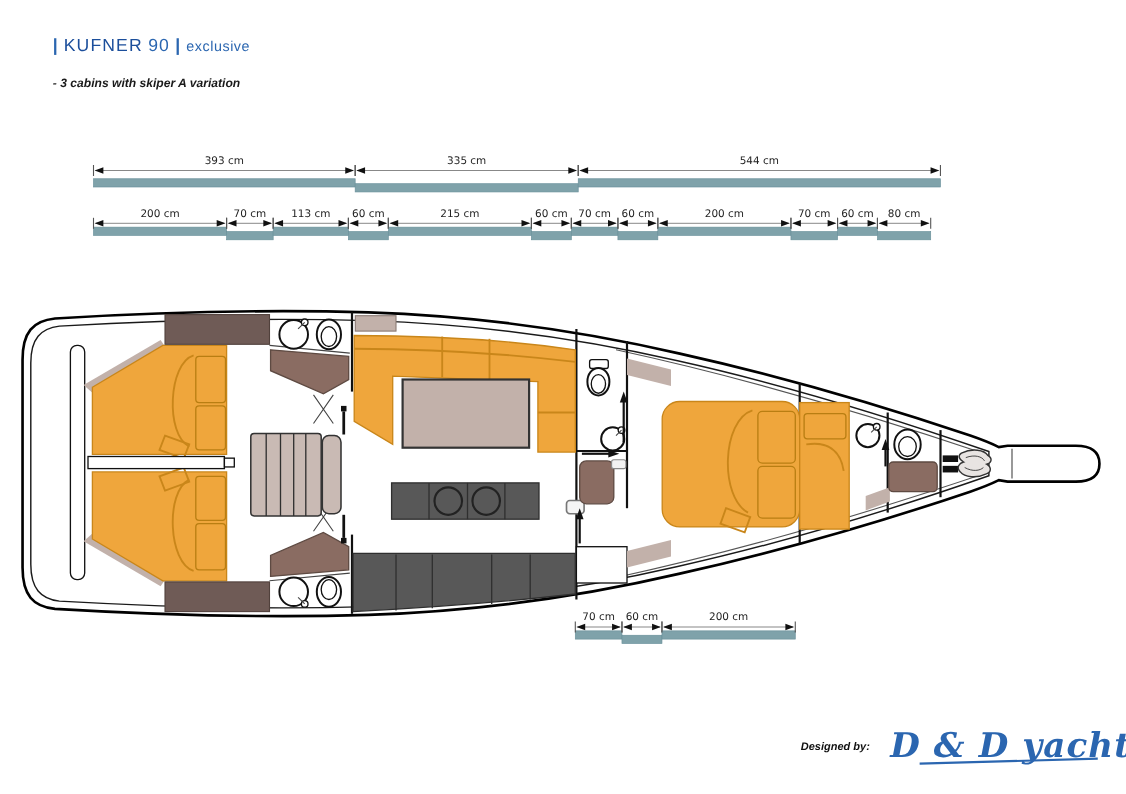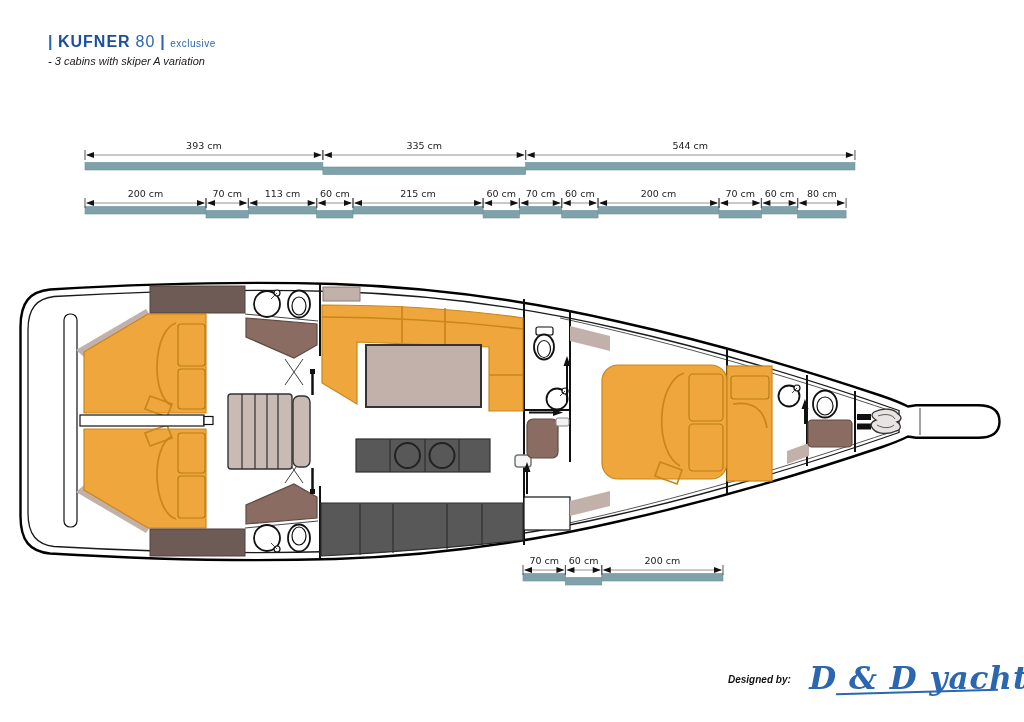--- a/index.html
+++ b/index.html
@@ -1,24 +1,24 @@
 <!DOCTYPE html>
 <html style="--accent-blue: #2b66b0; --brand-blue: #1b4e9b; --bed-orange: #efa63c; --teal-bar: #7fa2aa; --taupe: #c2b1aa; --stairs-taupe: #c9bab4; --dark-wood: #6f5b56; --shower-brown: #8a6c62; --galley-gray: #585858;"><head>
 <meta charset="utf-8">
 <style>
   html,body{margin:0;padding:0;background:#fff;}
   body{width:1024px;height:722px;position:relative;overflow:hidden;
        font-family:"Liberation Sans", sans-serif;}
   .hdr{position:absolute;left:48px;top:33px;}
   .brand-line{font-size:16px;letter-spacing:.5px;color:var(--accent-blue);white-space:nowrap;}
   .brand-line .bar{font-weight:bold;color:var(--accent-blue);}
-  .brand-line .brand{font-weight:bold;color:var(--brand-blue);letter-spacing:1px;text-align:right;}
+  .brand-line .brand{font-weight:normal;color:var(--brand-blue);letter-spacing:1px;text-align:right;}
   .brand-line .model{font-weight:normal;color:var(--accent-blue);letter-spacing:1px;}
-  .brand-line .edition{font-size:10px;color:var(--accent-blue);letter-spacing:.5px;}
-  .subtitle{font-style:italic;font-size:11px;color:#1a1a1a;margin-top:4px;}
+  .brand-line .edition{font-size:13px;color:var(--accent-blue);letter-spacing:.5px;}
+  .subtitle{font-style:italic;font-size:11px;color:#1a1a1a;margin-top:19px;font-weight:bold;}
   svg{position:absolute;left:0;top:0;}
   .dimbar{fill:var(--teal-bar);stroke:#69909a;stroke-width:.6;}
   .dimtick{stroke:#555;stroke-width:1;}
   .dimline{stroke:#777;stroke-width:.8;}
   .dimarrow{fill:#111;}
   .dimlabel{font-family:"DejaVu Sans",sans-serif;font-size:9.5px;fill:#222;}
   .hull{fill:#fff;stroke:#000;stroke-width:2.4;}
   .inner{fill:none;stroke:#1a1a1a;stroke-width:1.3;}
   .deckline{fill:none;stroke:#555;stroke-width:1;}
   .orange{fill:var(--bed-orange);stroke:#c9861a;stroke-width:1.2;}
@@ -42,21 +42,21 @@
   .studio{font-family:"DejaVu Serif",serif;font-style:italic;font-weight:bold;
           font-size:31px;color:var(--accent-blue);display:inline-block;margin-left:14px;
           vertical-align:-6px;letter-spacing:1px;}
   .studio-underline{position:absolute;left:108px;top:31px;width:162px;height:2.2px;
           background:var(--accent-blue);transform:rotate(-1.6deg);}
 </style>
 </head>
 <body>
 
 <div class="hdr">
-  <div class="brand-line"><span class="bar">|</span> <span class="brand">KUFNER</span> <span class="model">80</span> <span class="bar">|</span> <span class="edition">exclusive</span></div>
+  <div class="brand-line"><span class="bar">|</span> <span class="brand">KUFNER</span> <span class="model">90</span> <span class="bar">|</span> <span class="edition">exclusive</span></div>
   <div class="subtitle">- 3 cabins with skiper A variation</div>
 </div>
 
 <svg width="1024" height="722" viewBox="0 0 1024 722">
 
   <g>
       <rect x="85" y="162.5" width="237.88289999999998" height="7.5" class="dimbar"></rect>
       <line x1="85" y1="150" x2="85" y2="160" class="dimtick"></line>
       <line x1="322.88289999999995" y1="150" x2="322.88289999999995" y2="160" class="dimtick"></line>
       <line x1="87" y1="155" x2="320.88289999999995" y2="155" class="dimline"></line>

